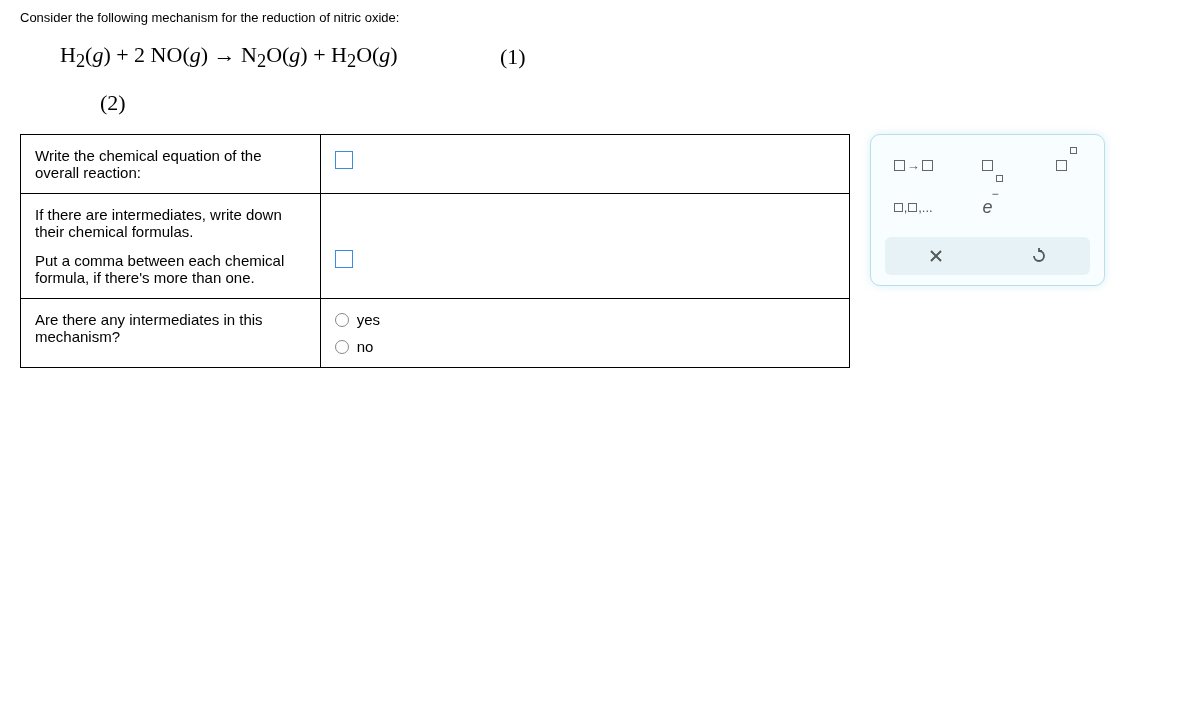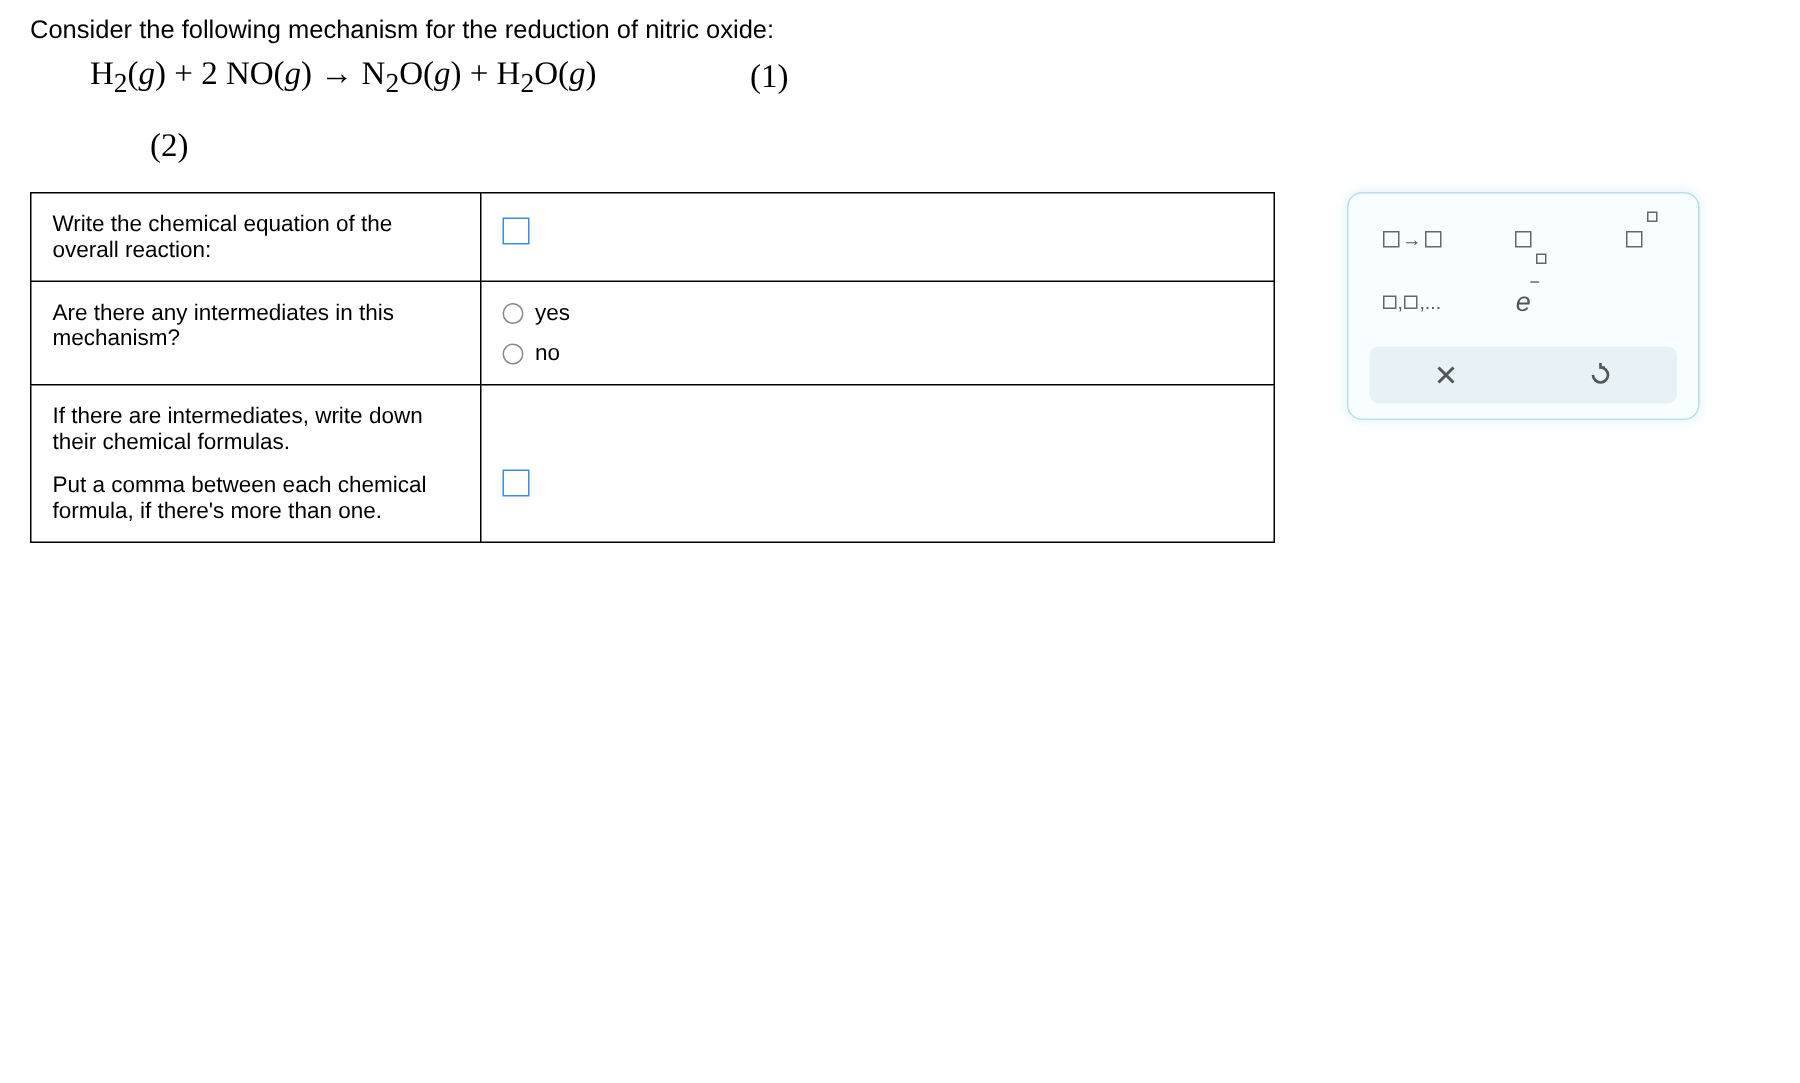--- a/index.html
+++ b/index.html
@@ -5,42 +5,42 @@
     * { box-sizing: border-box; margin: 0; padding: 0; }
     body {
       font-family: Verdana, Geneva, sans-serif;
       font-size: 16px;
       color: #000;
       background: #fff;
       padding: 10px 20px;
       width: 1200px;
     }
     .question-text {
-      margin-bottom: 6px;
-      font-size: 17px;
+      margin-bottom: 17px;
+      font-size: 13px;
     }
     .equations {
       margin-left: 40px;
     }
     .equation-row {
       display: flex;
       align-items: center;
       margin-bottom: 18px;
       font-family: 'Times New Roman', serif;
       font-size: 22px;
     }
     .equation {
       width: 400px;
     }
     .eq-number {
       margin-left: 40px;
     }
     .main-area {
       display: flex;
-      gap: 48px;
+      gap: 20px;
       align-items: flex-start;
     }
     .answer-table {
       border-collapse: collapse;
       width: 830px;
     }
     .answer-table td {
       border: 1px solid #000;
       padding: 12px 14px;
       vertical-align: top;
@@ -139,49 +139,49 @@
     <div class="eq-number">(2)</div>
   </div>
 </div>
 
 <div class="main-area">
   <table class="answer-table">
     <tbody>
         <tr>
       <td class="label-cell">Write the chemical equation of the overall reaction:</td>
       <td class="input-cell">
+        <span class="input-box"></span>
+      </td>
+    </tr>
+    <tr>
+      <td class="label-cell">
+        <div>If there are intermediates, write down their chemical formulas.</div>
+        <div style="height:12px"></div>
+        <div>Put a comma between each chemical formula, if there's more than one.</div>
+      </td>
+      <td class="input-cell">
+        <div style="height:40px"></div>
         <span class="input-box"></span>
       </td>
     </tr>
     <tr>
       <td class="label-cell">Are there any intermediates in this mechanism?</td>
       <td class="input-cell">
         <div class="radio-group">
           <div class="radio-row">
             <span class="radio-circle"></span>
             <span>yes</span>
           </div>
           <div class="radio-row">
             <span class="radio-circle"></span>
             <span>no</span>
           </div>
         </div>
       </td>
     </tr>
-    <tr>
-      <td class="label-cell">
-        <div>If there are intermediates, write down their chemical formulas.</div>
-        <div style="height:12px"></div>
-        <div>Put a comma between each chemical formula, if there's more than one.</div>
-      </td>
-      <td class="input-cell">
-        <div style="height:40px"></div>
-        <span class="input-box"></span>
-      </td>
-    </tr>
   </tbody>
     </table>
 
   <div class="tool-panel">
     <div class="tool-grid">
       <div class="tool-item">
         <span class="sq"></span>
           <span style="margin:0 2px; font-size:13px;">→</span>
           <span class="sq"></span>
       </div>

